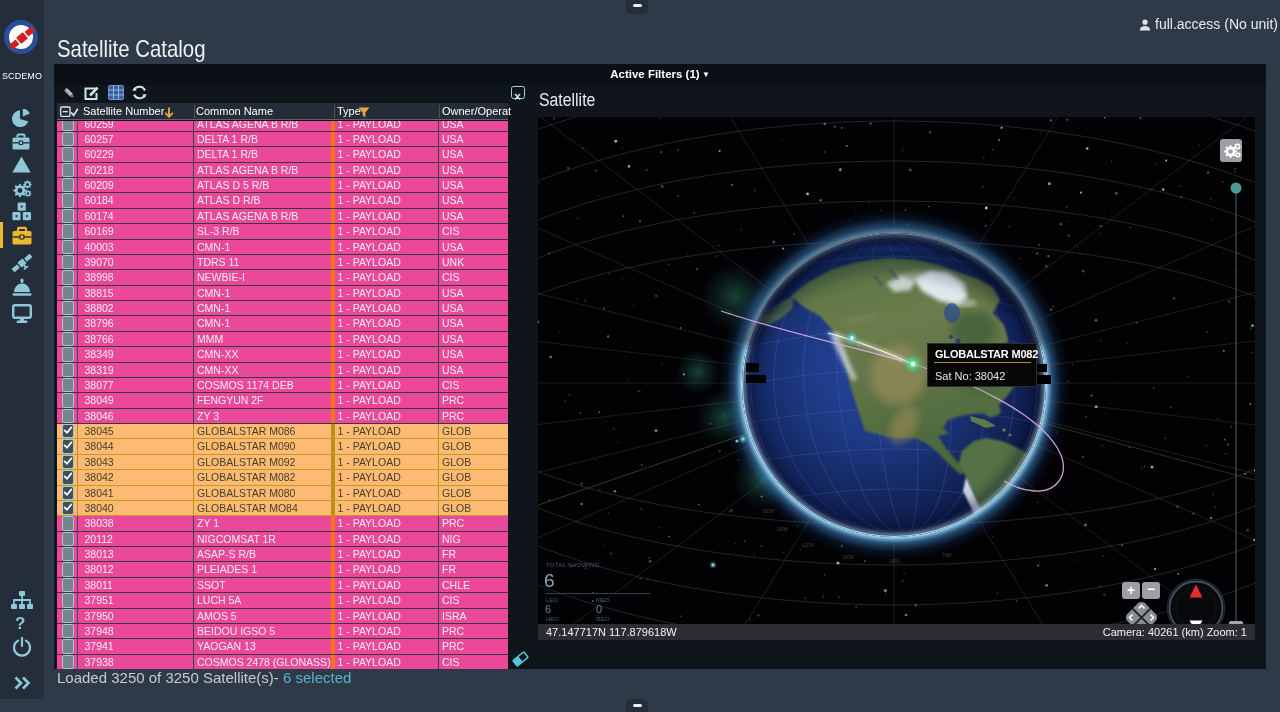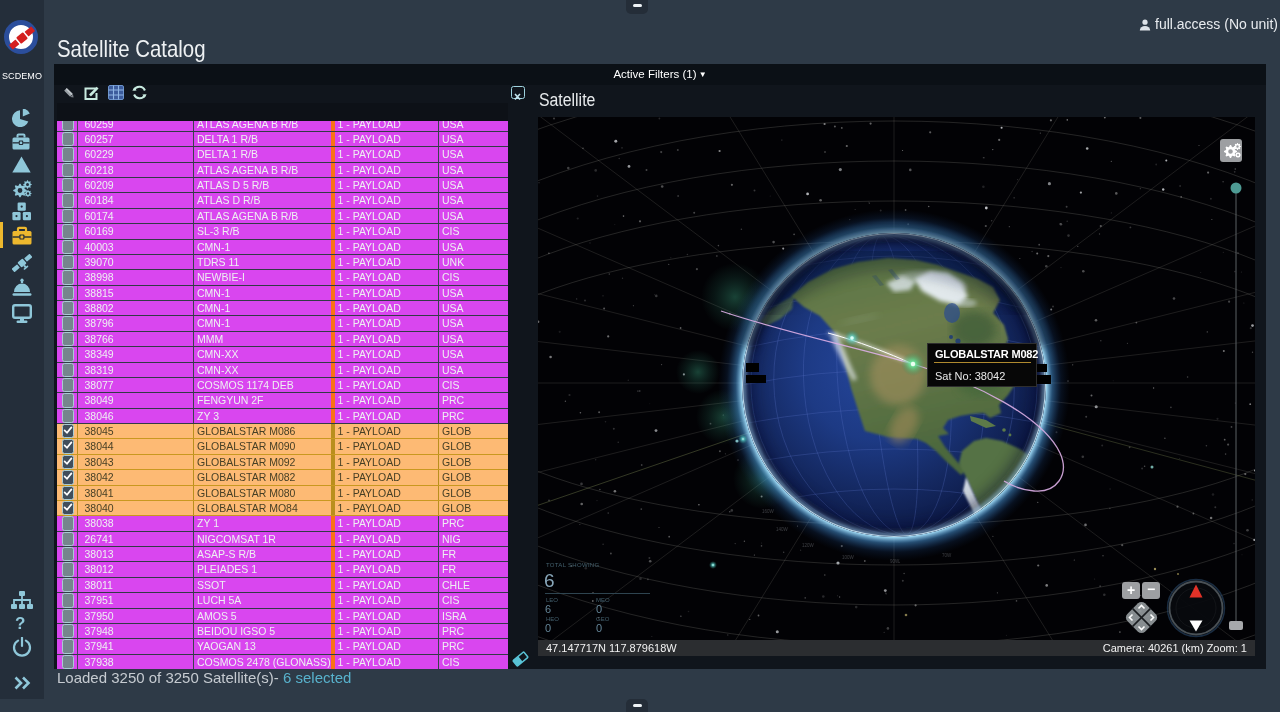--- a/index.html
+++ b/index.html
@@ -16,48 +16,48 @@
 #title { position:absolute; left:57px; top:35px; color:#eef1f3; font-size:24px; font-weight:400;
   transform:scaleX(.85); transform-origin:0 0; letter-spacing:0px; }
 #topdash { position:absolute; left:626px; top:0px; width:22px; height:14px; background:#242d38; border-radius:0 0 5px 5px; text-align:center; }
 #topdash div { width:9px; height:3px; background:#eef3f6; border-radius:1.5px; margin:4px auto 0; }
 #botdash { position:absolute; left:626px; top:699px; width:22px; height:13px; background:#242d38; border-radius:5px 5px 0 0; }
 #botdash div { width:9px; height:3px; background:#eef3f6; border-radius:1.5px; margin:5px auto 0; }
 #user { position:absolute; left:1139px; top:16px; color:#e8ebef; font-size:14px; }
 
 #content { position:absolute; left:54px; top:64px; width:1212px; height:605px; background:#10151c; }
 #activebar { position:absolute; left:0; top:0; width:1212px; height:21px; background:#0b1016;
-  color:#fff; font-size:11.5px; font-weight:normal; text-align:center; line-height:21px; }
+  color:#fff; font-size:11.5px; font-weight:bold; text-align:center; line-height:21px; }
 
 #tablewrap { position:absolute; left:3px; top:39px; width:451px; height:566px; background:#0d1117; }
 #thead { position:absolute; left:0; top:0; width:451px; height:17px; background:#242c38;
   border-bottom:1px solid #5a646e; color:#fff; font-size:11px; }
 #thead span { position:absolute; top:0; line-height:16px; white-space:nowrap; }
 #tbody { position:absolute; left:0; top:18px; width:451px; height:548px; overflow:hidden; }
 .row { position:relative; height:15.38px; line-height:15.38px; color:#eef0f2; font-size:10.5px;
-  border-bottom:1px solid #333b46; background:#d946ef; white-space:nowrap; }
+  border-bottom:1px solid #333b46; background:#ec4899; white-space:nowrap; }
 .row.sel { background:#fdba74; color:#463f25; border-bottom:1px solid #c9981f; }
 .row span { position:absolute; top:0; height:100%; }
 .c0 { left:0; width:20.5px; border-right:1px solid #434b55; }
 .c1 { left:20.5px; width:116.5px; padding-left:7px; border-right:1px solid #3a424c; }
 .c2 { left:137px; width:140.5px; padding-left:3px; border-right:4px solid #f97316; }
 .c3 { left:277.5px; width:104.5px; padding-left:3px; border-right:1px solid #3a424c; }
 .c4 { left:382px; width:69px; padding-left:3px; }
 .row.sel .c0,.row.sel .c1,.row.sel .c2,.row.sel .c3 { border-right-color:#b98f1d; }
 .cb { position:absolute; left:5px; top:1.7px; width:12px; height:12px; border-radius:2.5px;
   background:#76858d; border:1.3px solid #a9ccd3; }
 .cb.on { background:#414e5c; }
 .cb.on svg { position:absolute; left:-1px; top:-1px; }
 #tfoot { position:absolute; left:57px; top:669px; color:#c6cbd1; font-size:15px; }
 #tfoot b { color:#58b2cd; font-weight:400; }
 
 #rtitle { position:absolute; left:539px; top:90px; color:#e7eaec; font-size:18px; font-weight:400;
   transform:scaleX(.88); transform-origin:0 0; }
 #viewer { position:absolute; left:538px; top:117px; width:717px; height:523px; background:#020204; overflow:hidden; }
-#coordbar { position:absolute; left:538px; top:640px; width:717px; height:16px; background:#2b2d30;
+#coordbar { position:absolute; left:538px; top:624px; width:717px; height:16px; background:#2b2d30;
   color:#f2f2f2; font-size:11px; line-height:16px; }
 
 .vbtn { position:absolute; background:rgba(170,173,176,.92); border-radius:3px; color:#fff; text-align:center; }
 #tooltip { position:absolute; left:927px; top:343px; width:110px; height:44px; background:#070707;
   border:1px solid #2e2e2e; color:#fff; }
 #tooltip .t1 { position:absolute; left:7px; top:4px; font-size:11px; font-weight:bold; white-space:nowrap; letter-spacing:-0.2px;}
 #tooltip .hr { position:absolute; left:6px; top:18px; width:97px; height:1px; background:#b08a2e; }
 #tooltip .t2 { position:absolute; left:7px; top:26px; font-size:11px; color:#e8e8e8; white-space:nowrap;}
 </style></head><body>
 
@@ -183,20 +183,40 @@
     <path d="M14.6,9.2 L12.7,12.8 L10.4,9.4 Z" fill="#c9ebe0"></path>
   </svg>
 
   <div class="abs" style="left:457px;top:22px;width:14px;height:12.5px;border:1.5px solid #9fd3de;border-radius:2.5px">
     <svg width="11" height="9.5" viewBox="0 0 11 9.5">
         <path d="M3,2 L8,7.5 M8,2 L3,7.5" stroke="#c2e4ec" stroke-width="1.6"></path>
       </svg>
   </div>
 
   <div id="tablewrap">
+    <div id="thead">
+      <svg class="abs" style="left:3px;top:3px" width="21" height="12" viewBox="0 0 21 12">
+        <rect x="0.7" y="1" width="9.3" height="9.3" rx="1" fill="none" stroke="#dfe4ea" stroke-width="1.3"></rect>
+        <line x1="2.8" y1="5.65" x2="7.8" y2="5.65" stroke="#dfe4ea" stroke-width="1.3"></line>
+        <path d="M11,6.2 L13.7,9.3 L17.8,2.8" fill="none" stroke="#dfe4ea" stroke-width="1.6"></path>
+      </svg>
+      <span style="left:26px">Satellite Number</span>
+      <svg class="abs" style="left:107px;top:3.5px" width="10" height="11" viewBox="0 0 10 11">
+        <path d="M5,0.5 V9 M1.2,5.8 L5,9.8 L8.8,5.8" fill="none" stroke="#e9a93a" stroke-width="1.8"></path>
+      </svg>
+      <span style="left:139px">Common Name</span>
+      <span style="left:280px">Type</span>
+      <svg class="abs" style="left:301px;top:3.5px" width="12" height="11" viewBox="0 0 12 11">
+        <path d="M0.5,0.5 H11.5 L7.3,5.5 V10.5 L4.7,8.6 V5.5 Z" fill="#e9a93a"></path>
+      </svg>
+      <span style="left:385px">Owner/Operat</span>
+      <i style="position:absolute;left:137px;top:2px;width:1px;height:13px;background:#4a525c"></i>
+      <i style="position:absolute;left:277px;top:2px;width:1px;height:13px;background:#4a525c"></i>
+      <i style="position:absolute;left:382px;top:2px;width:1px;height:13px;background:#4a525c"></i>
+    </div>
     <div id="tbody" style="margin-top:0">
       <div style="margin-top:-4.5px">
 <div class="row">
             <span class="c0">
               <span class="cb"></span>
             </span>
             <span class="c1">60259</span>
             <span class="c2">ATLAS AGENA B R/B</span>
             <span class="c3">1 - PAYLOAD</span>
             <span class="c4">USA</span>
@@ -456,21 +476,21 @@
             </span>
             <span class="c1">38038</span>
             <span class="c2">ZY 1</span>
             <span class="c3">1 - PAYLOAD</span>
             <span class="c4">PRC</span>
           </div>
 <div class="row">
             <span class="c0">
               <span class="cb"></span>
             </span>
-            <span class="c1">26741</span>
+            <span class="c1">20112</span>
             <span class="c2">NIGCOMSAT 1R</span>
             <span class="c3">1 - PAYLOAD</span>
             <span class="c4">NIG</span>
           </div>
 <div class="row">
             <span class="c0">
               <span class="cb"></span>
             </span>
             <span class="c1">38013</span>
             <span class="c2">ASAP-S R/B</span>

